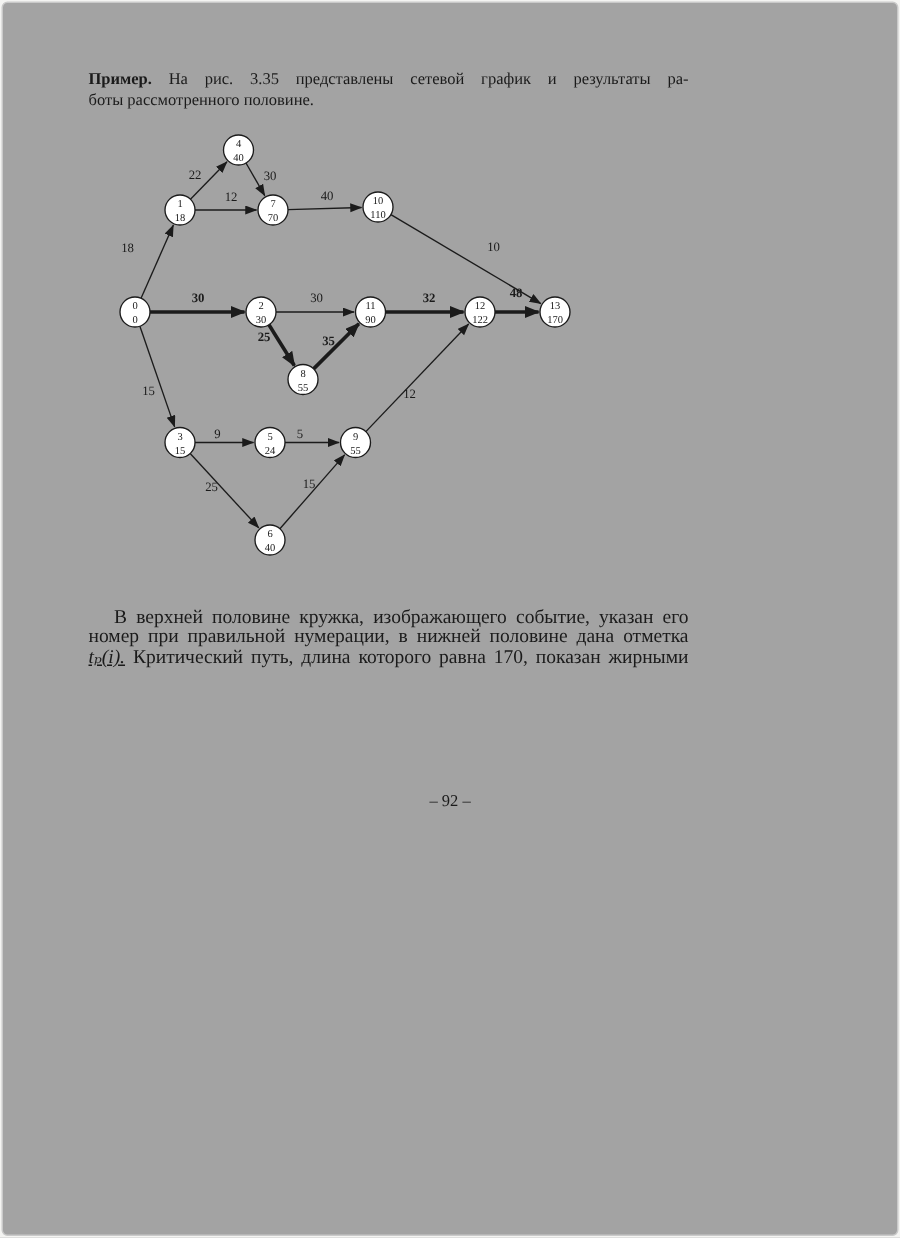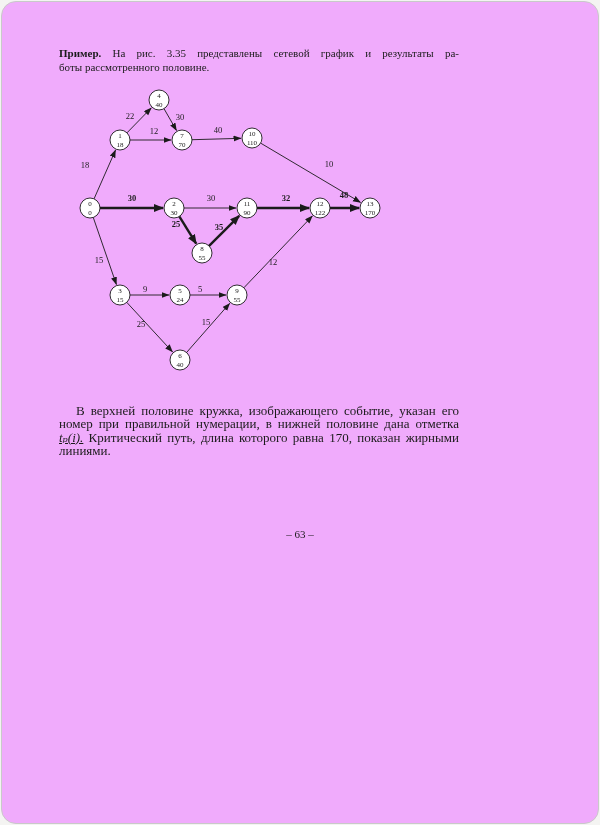--- a/index.html
+++ b/index.html
@@ -1,22 +1,22 @@
 <!DOCTYPE html>
 <html><head>
 <meta charset="utf-8">
 <style>
   html,body{margin:0;padding:0;background:#f4f4f2;}
   .sheet{
     position:relative;
     width:598px;height:823px;
     margin:1px;
-    background:#f0abfc;
+    background:#a3a3a3;
     border:1px solid #c9c9c9;
-    border-radius:15px;
+    border-radius:4px;
     box-sizing:border-box;
     font-family:"Liberation Serif","DejaVu Serif",serif;
     color:#1b1b1b;
     overflow:hidden;
   }
   .intro{
     position:absolute;left:57px;top:45px;width:400px;
     font-size:11px;line-height:13.5px;
   }
   .just{text-align:justify;text-align-last:justify;}
@@ -133,18 +133,17 @@
         <circle cx="308" cy="121" r="10" fill="#ffffff" stroke="#1b1b1b" stroke-width="0.9"></circle>
         <text x="308" y="119.2" text-anchor="middle" font-size="7" fill="#1b1b1b">13</text>
         <text x="308" y="128.4" text-anchor="middle" font-size="7" fill="#1b1b1b">170</text>
       </svg>
   </div>
 
   <div class="note">
     <div class="just first">В верхней половине кружка, изображающего событие, указан его</div>
     <div class="just">номер при правильной нумерации, в нижней половине дана отметка</div>
     <div class="just"><i class="math">tₚ(i).</i><span> Критический путь, длина которого равна 170, показан жирными</span></div>
-    <div>линиями.</div>
   </div>
 
-  <div class="pageno">– 63 –</div>
+  <div class="pageno">– 92 –</div>
 
 </div>
 
 </body></html>

